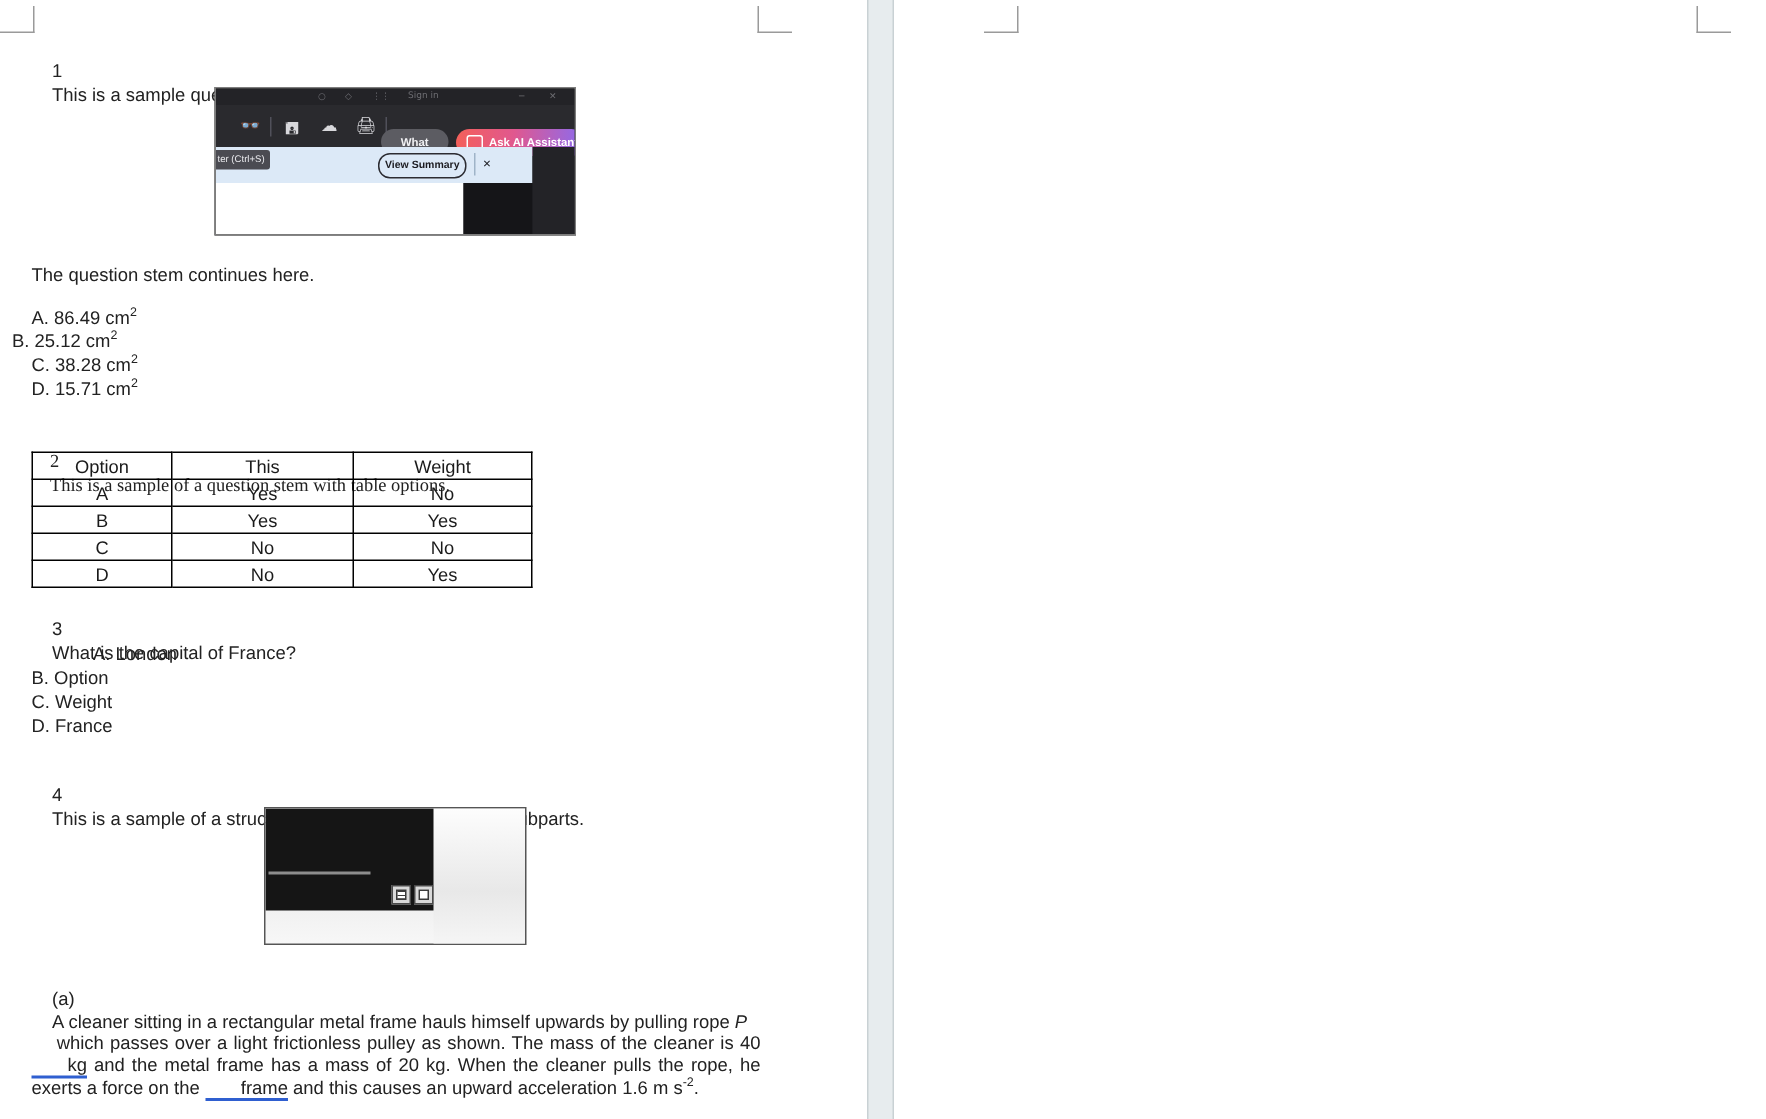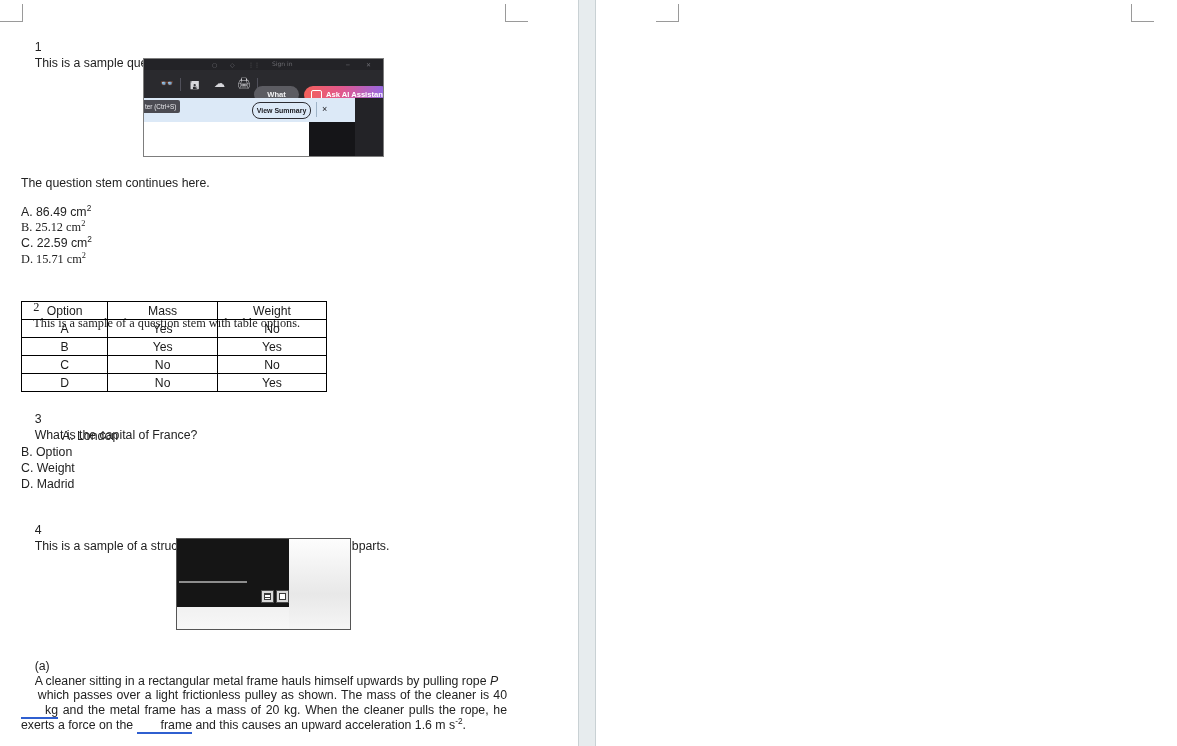--- a/index.html
+++ b/index.html
@@ -221,34 +221,34 @@
     <div class="railbg">
       
       
       
     </div>
   </div>
 
   <div class="txt" style="left:21px; top:176px;">The question stem continues here.</div>
 
   <div class="txt" style="left:21px; top:205px;"><span>A. 86.49 cm</span><span class="sup">2</span></div>
-  <div class="txt" style="left:21px; top:220px;font-family:Liberation Serif, serif;"><span>B. 25.12 cm</span><span class="sup">2</span></div>
-  <div class="txt" style="left:21px; top:236px;"><span>C. 22.59 cm</span><span class="sup">2</span></div>
-  <div class="txt" style="left:21px; top:252px;font-family:Liberation Serif, serif;"><span>D. 15.71 cm</span><span class="sup">2</span></div>
+  <div class="txt" style="left:8px; top:220px;"><span>B. 25.12 cm</span><span class="sup">2</span></div>
+  <div class="txt" style="left:21px; top:236px;"><span>C. 38.28 cm</span><span class="sup">2</span></div>
+  <div class="txt" style="left:21px; top:252px;"><span>D. 15.71 cm</span><span class="sup">2</span></div>
 
   <div class="txt" style="left:21px; top:285px;font-family:Liberation Serif, serif;">
     <span class="q-num">2</span>
     <span>This is a sample of a question stem with table options.</span>
   </div>
 
-  <table class="optTable" style="left:21px; top:301px; width:306px;">
+  <table class="optTable" style="left:21px; top:301px; width:334px;">
     <thead>
       <tr>
         <th style="width:84px;">Option</th>
-        <th style="width:112px;">Mass</th>
+        <th style="width:112px;">This</th>
         <th style="width:110px;">Weight</th>
       </tr>
     </thead>
     <tbody>
       <tr>
         <td>A</td>
         <td>Yes</td>
         <td>No</td>
       </tr>
       <tr>
@@ -269,21 +269,21 @@
     </tbody>
   </table>
 
   <div class="txt" style="left:21px; top:397px;">
     <span class="q-num">3</span>
     <span>What is the capital of France?</span>
   </div>
   <div class="txt" style="left:21px; top:429px;margin-left:41px;">A. London</div>
   <div class="txt" style="left:21px; top:445px;">B. Option</div>
   <div class="txt" style="left:21px; top:461px;">C. Weight</div>
-  <div class="txt" style="left:21px; top:477px;">D. Madrid</div>
+  <div class="txt" style="left:21px; top:477px;">D. France</div>
 
   <div class="txt" style="left:21px; top:508px;">
     <span class="q-num">4</span>
     <span>This is a sample of a structured question with parts and subparts.</span>
   </div>
 
   <div id="embed2">
     <div class="rightwhite"></div>
     <div class="blk">
       <div class="ln"></div>

